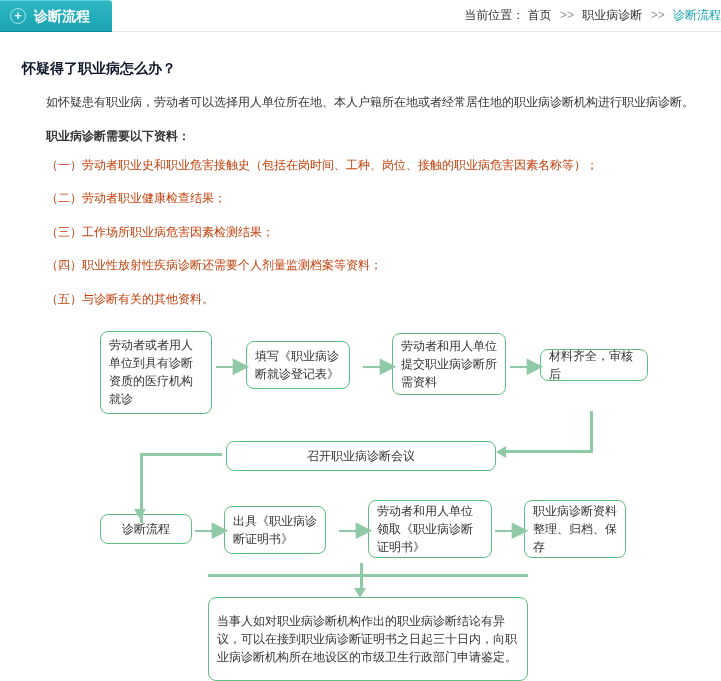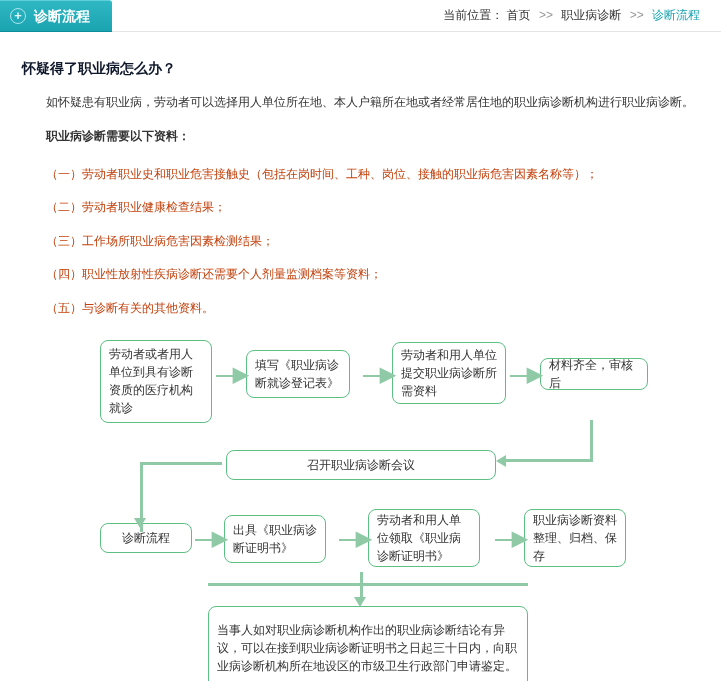--- a/index.html
+++ b/index.html
@@ -2,30 +2,30 @@
 <html><head>
 <meta charset="utf-8">
 <style>
   * { margin: 0; padding: 0; box-sizing: border-box; }
   body { font-family: "Microsoft YaHei", Arial, sans-serif; font-size: 12px; color: #333; background: #fff; width: 721px; }
   
   
   .header-bar { position: relative; height: 32px; background: #fff; border-bottom: 1px solid #e5e5e5; display: flex; align-items: center; }
   .header-tab { background: linear-gradient(to bottom, #2fb8c4, #1aa3b0); color: #fff; height: 32px; line-height: 32px; padding: 0 22px 0 10px; font-size: 14px; font-weight: bold; border-top-right-radius: 3px; display: flex; align-items: center; border-top: 1px solid #5ed0da; border-bottom: 1px solid #0e8e9a; }
   .header-plus { display: inline-block; width: 16px; height: 16px; border: 1px solid #a8e6ec; border-radius: 50%; line-height: 13px; text-align: center; font-size: 13px; margin-right: 8px; color: #dff7f9; }
-  .breadcrumb { margin-left: auto; color: #333; font-size: 12px; padding-right: 21px; }
+  .breadcrumb { margin-left: auto; color: #333; font-size: 12px; padding-right: 0; }
   .breadcrumb a { color: #333; text-decoration: none; }
   .breadcrumb .current { color: #1aa3b0; }
   .breadcrumb .sep { color: #999; margin: 0 5px; }
   
   
   .content { padding: 28px 22px 10px 22px; }
   .title-q { color: #0f172a; font-size: 14px; font-weight: bold; margin-bottom: 14px; }
   .intro { margin-left: 24px; margin-bottom: 14px; line-height: 1.8; color: #333; }
-  .sub-title { font-weight: bold; margin-left: 24px; margin-bottom: 19px; }
+  .sub-title { font-weight: bold; margin-left: 24px; margin-bottom: 10px; }
   .item { margin-left: 24px; margin-bottom: 12px; line-height: 1.8; color: #c2410c; }
   
   
   .flow-area { position: relative; width: 680px; height: 370px; margin-top: 20px; }
   .node { position: absolute; border: 1px solid #5cc083; border-radius: 8px; background: #fff; padding: 8px 8px; font-size: 12px; color: #333; line-height: 1.5; display: flex; align-items: center; text-align: left; }
   .node.center { justify-content: center; text-align: center; }
   
   .arrow-r { position: absolute; color: #8fc9a5; font-size: 20px; font-weight: bold; letter-spacing: -3px; }
   .elbow { position: absolute; border: 3px solid #8fc9a5; }
   .arrowhead { position: absolute; width: 0; height: 0; }
@@ -33,21 +33,21 @@
   
   .n1 { left: 78px;  top: 0;  width: 112px; height: 83px; }
   .n2 { left: 224px; top: 10px; width: 104px; height: 48px; }
   .n3 { left: 370px; top: 2px;  width: 114px; height: 62px; }
   .n4 { left: 518px; top: 18px; width: 108px; height: 32px; }
   
   .n5 { left: 204px; top: 110px; width: 270px; height: 30px; }
   
   .n6 { left: 78px;  top: 183px; width: 92px;  height: 30px; }
   .n7 { left: 202px; top: 175px; width: 102px; height: 48px; }
-  .n8 { left: 346px; top: 169px; width: 112px; height: 58px; }
+  .n8 { left: 346px; top: 169px; width: 124px; height: 58px; }
   .n9 { left: 502px; top: 169px; width: 102px; height: 58px; }
   
   .n10{ left: 186px; top: 266px; width: 320px; height: 84px; }
 </style>
 </head>
 <body>
 
 <div class="header-bar">
   <div class="header-tab">
     <span class="header-plus">+</span>

